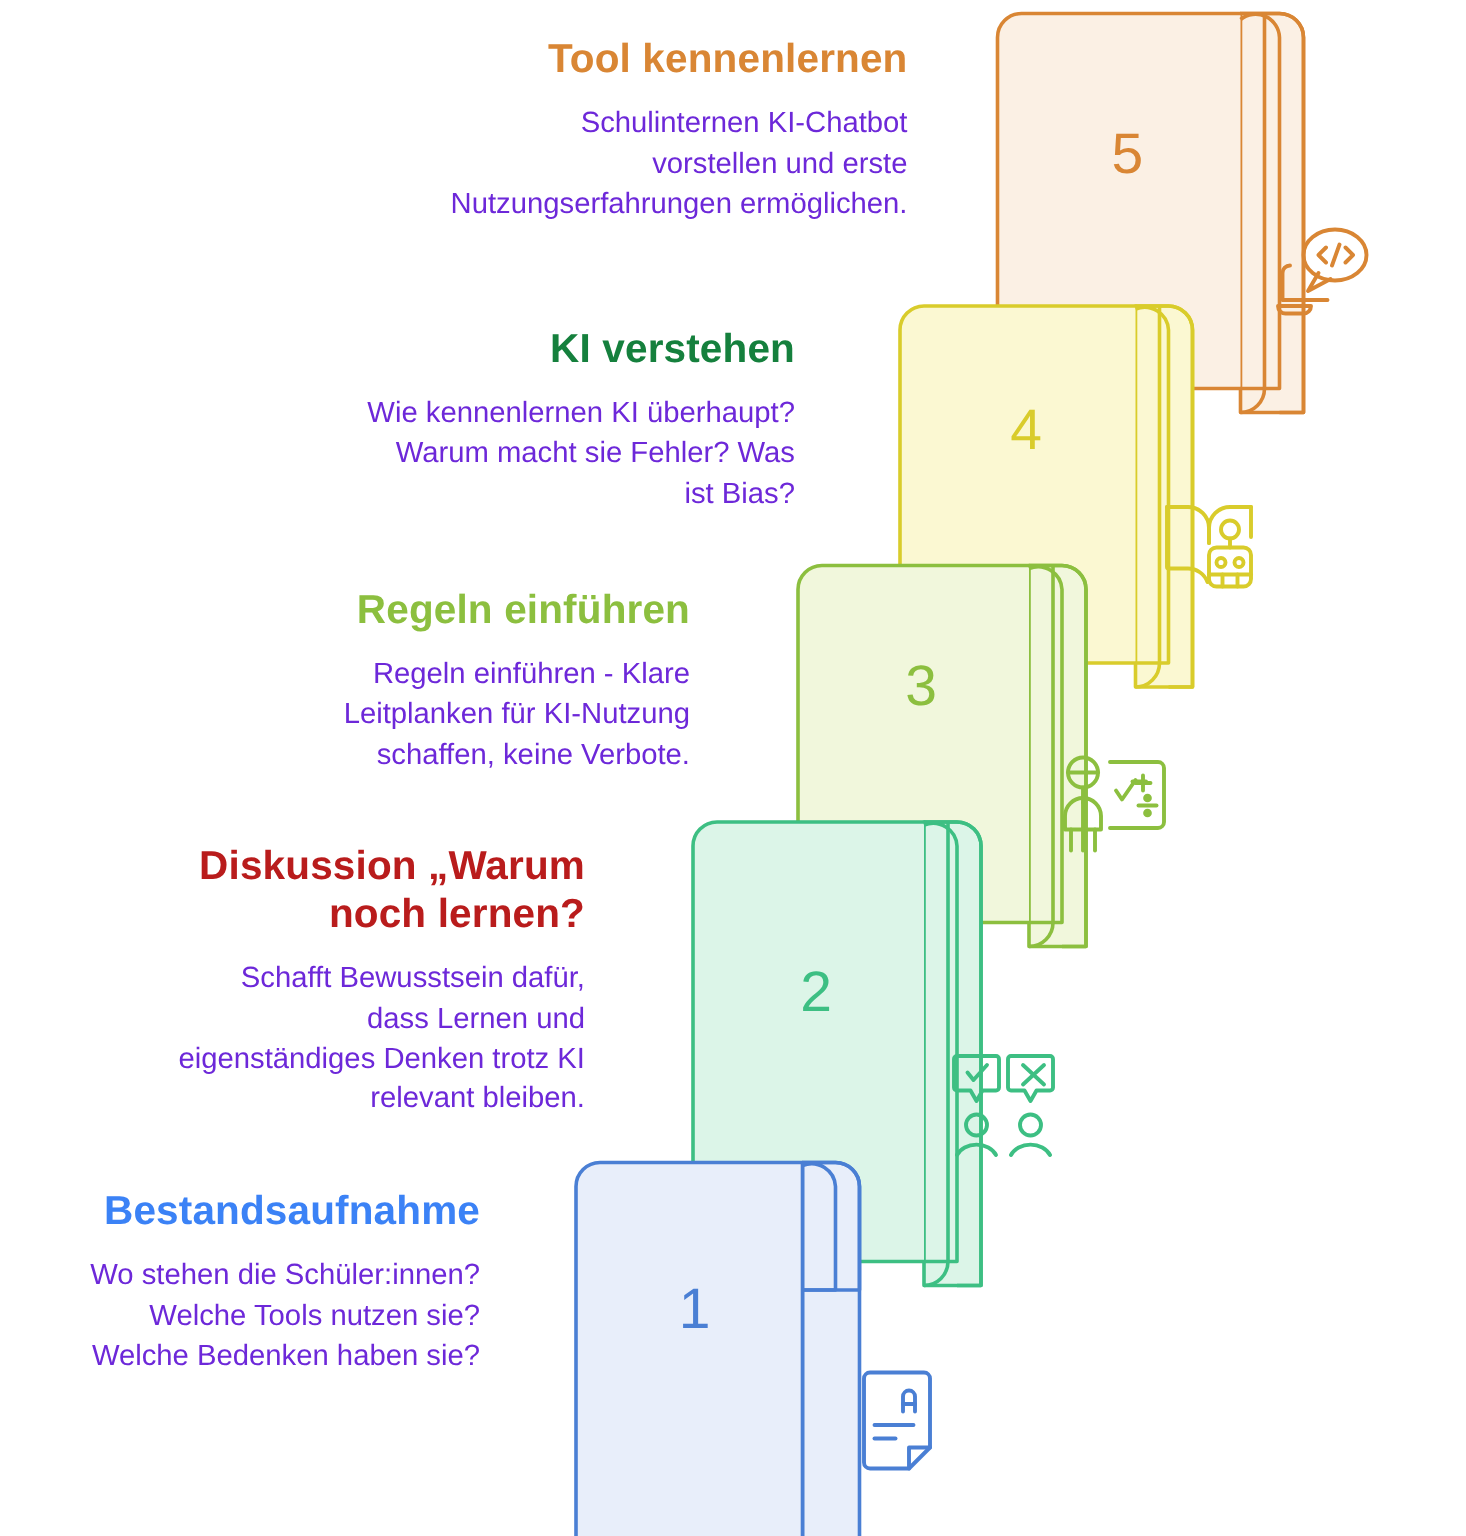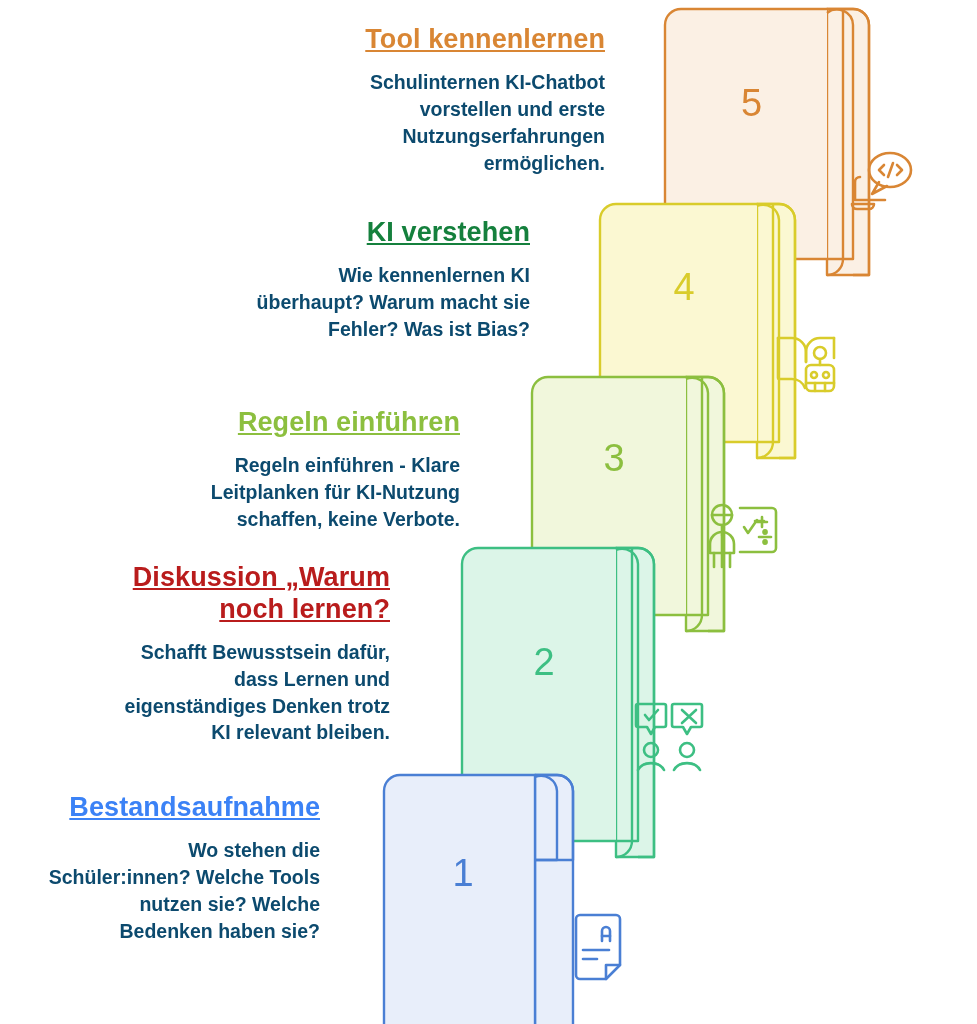--- a/index.html
+++ b/index.html
@@ -10,25 +10,25 @@
     font-family:"Liberation Sans","DejaVu Sans",sans-serif;
     overflow:hidden;
     position:relative;
   }
   #stage{position:relative;width:977px;height:1024px;}
 
   
   .textblock{position:absolute;text-align:right;}
   .step-title{
     font-size:27px;font-weight:700;line-height:1.18;
-    margin:0 0 13px 0;letter-spacing:.1px;text-decoration:underline;
+    margin:0 0 13px 0;letter-spacing:.1px;
   }
   .step-desc{
-    font-size:19.5px;line-height:1.38;color:#0c4a6e;margin:0;
-    font-weight:700;
+    font-size:19.5px;line-height:1.38;color:#6d28d9;margin:0;
+    font-weight:400;
   }
 
   
   .card{position:absolute;}
   .card svg{display:block;overflow:visible;}
   .card .num{
     position:absolute;font-size:38px;font-weight:400;
     text-align:center;pointer-events:none;user-select:none;
   }
 
@@ -111,21 +111,21 @@
   <div class="textblock" style="left:300px;top:24px;width:305px;">
     <h2 class="step-title" style="color:#D98634;">Tool kennenlernen</h2>
     <p class="step-desc">Schulinternen KI-Chatbot vorstellen und erste Nutzungserfahrungen ermöglichen.</p>
   </div>
 
   <div class="textblock" style="left:240px;top:217px;width:290px;">
     <h2 class="step-title" style="color:#15803d;">KI verstehen</h2>
     <p class="step-desc">Wie kennenlernen KI überhaupt? Warum macht sie Fehler? Was ist Bias?</p>
   </div>
 
-  <div class="textblock" style="left:175px;top:391px;width:285px;margin-top:16px;">
+  <div class="textblock" style="left:175px;top:391px;width:285px;">
     <h2 class="step-title" style="color:#8CBF3F;">Regeln einführen</h2>
     <p class="step-desc">Regeln einführen - Klare Leitplanken für KI-Nutzung schaffen, keine Verbote.</p>
   </div>
 
   <div class="textblock" style="left:115px;top:562px;width:275px;">
     <h2 class="step-title" style="color:#b91c1c;">Diskussion „Warum noch lernen?</h2>
     <p class="step-desc">Schafft Bewusstsein dafür, dass Lernen und eigenständiges Denken trotz KI relevant bleiben.</p>
   </div>
 
   <div class="textblock" style="left:45px;top:792px;width:275px;">

